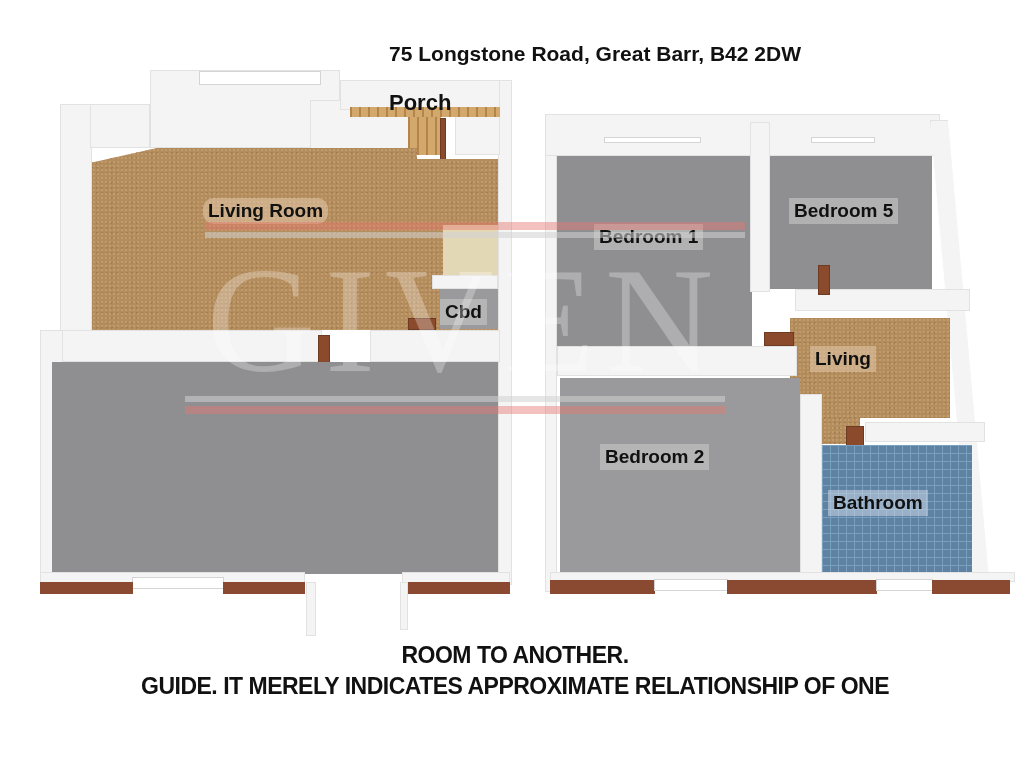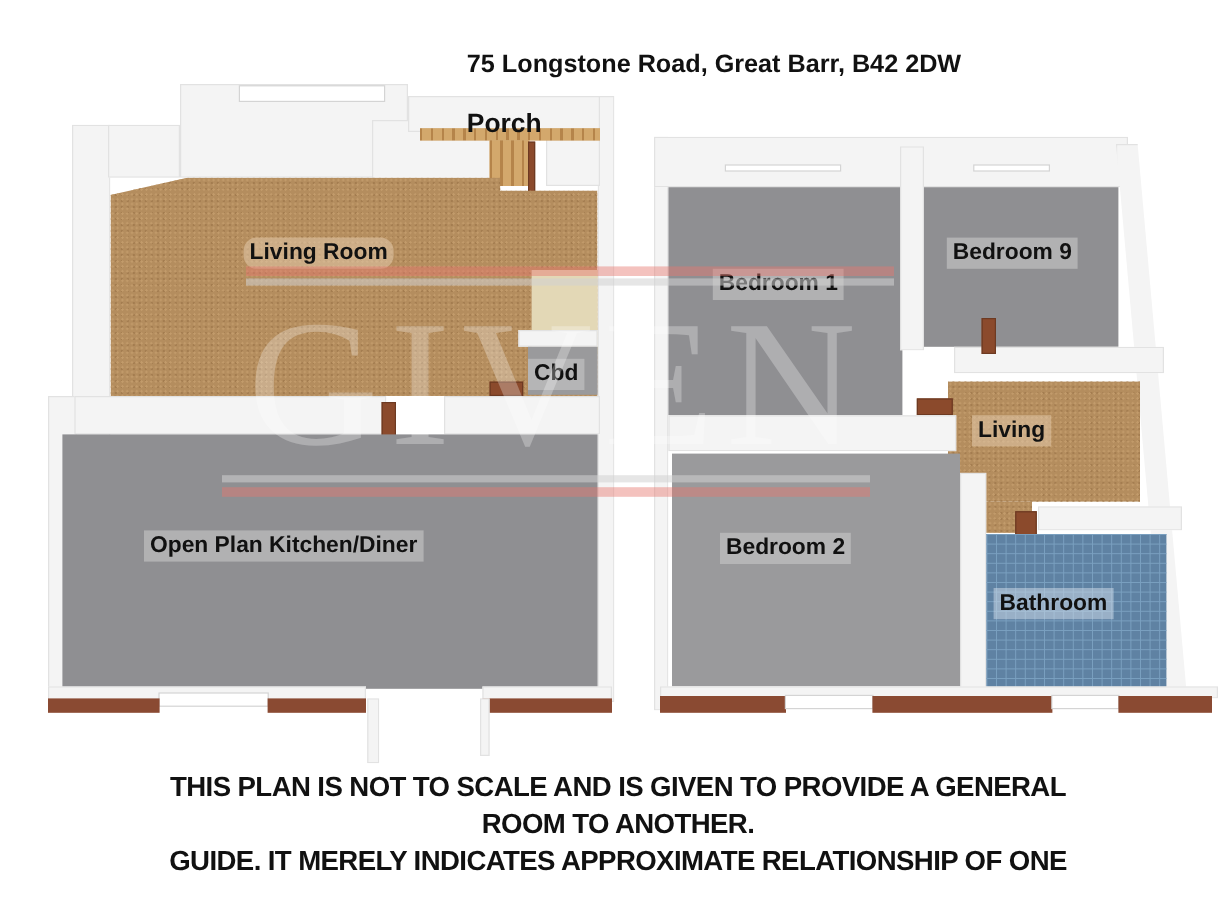--- a/index.html
+++ b/index.html
@@ -88,21 +88,20 @@
   <div class="window" style="left:133px;top:578px;width:90px;height:10px;"></div>
   <div class="brick" style="left:40px;top:582px;width:93px;height:12px;"></div>
   <div class="brick" style="left:223px;top:582px;width:82px;height:12px;"></div>
   <div class="brick" style="left:402px;top:582px;width:108px;height:12px;"></div>
   <div class="wall" style="left:306px;top:582px;width:10px;height:54px;"></div>
   <div class="wall" style="left:400px;top:582px;width:8px;height:48px;"></div>
 
   <div class="label" style="left:384px;top:88px;font-size:22px;">Porch</div>
   <div class="label on-carpet" style="left:203px;top:198px;border-radius:11px;">Living Room</div>
   <div class="label on-grey" style="left:440px;top:299px;">Cbd</div>
-  <div class="label on-grey" style="left:120px;top:442px;">Open Plan Kitchen/Diner</div>
 </div>
 
 <div class="abs" style="left:0;top:0;width:1024px;height:620px;">
 
   <div class="wall" style="left:545px;top:114px;width:12px;height:478px;"></div>
   <div class="wall" style="left:545px;top:114px;width:395px;height:42px;"></div>
   <div class="window" style="left:605px;top:138px;width:95px;height:4px;"></div>
   <div class="window" style="left:812px;top:138px;width:62px;height:4px;"></div>
   <div class="wall" style="left:930px;top:120px;width:60px;height:470px;clip-path:polygon(0 0, 30% 0, 100% 100%, 70% 100%);"></div>
 
@@ -128,29 +127,28 @@
   <div class="tiles" style="left:822px;top:445px;width:150px;height:128px;"></div>
 
   <div class="wall" style="left:550px;top:572px;width:465px;height:10px;"></div>
   <div class="brick" style="left:550px;top:580px;width:105px;height:14px;"></div>
   <div class="window" style="left:655px;top:580px;width:72px;height:10px;"></div>
   <div class="brick" style="left:727px;top:580px;width:150px;height:14px;"></div>
   <div class="window" style="left:877px;top:580px;width:55px;height:10px;"></div>
   <div class="brick" style="left:932px;top:580px;width:78px;height:14px;"></div>
 
   <div class="label on-grey" style="left:594px;top:224px;">Bedroom 1</div>
-  <div class="label on-grey" style="left:789px;top:198px;">Bedroom 9</div>
+  <div class="label on-grey" style="left:789px;top:198px;">Bedroom 5</div>
   <div class="label on-carpet" style="left:810px;top:346px;">Living</div>
   <div class="label on-grey" style="left:600px;top:444px;">Bedroom 2</div>
   <div class="label on-tile" style="left:828px;top:490px;">Bathroom</div>
 </div>
 
 <div class="wm-bar" style="left:205px;top:222px;width:540px;"></div>
 <div class="wm-bar2" style="left:205px;top:232px;width:540px;"></div>
 <div class="watermark">GIVEN</div>
 <div class="wm-bar2" style="left:185px;top:396px;width:540px;"></div>
 <div class="wm-bar" style="left:185px;top:406px;width:540px;"></div>
 
 <div class="disclaimer">
-  <div>THIS PLAN IS NOT TO SCALE AND IS GIVEN TO PROVIDE A GENERAL</div>
   <div>ROOM TO ANOTHER.</div>
   <div>GUIDE. IT MERELY INDICATES APPROXIMATE RELATIONSHIP OF ONE</div>
 </div>
 
 </body></html>

